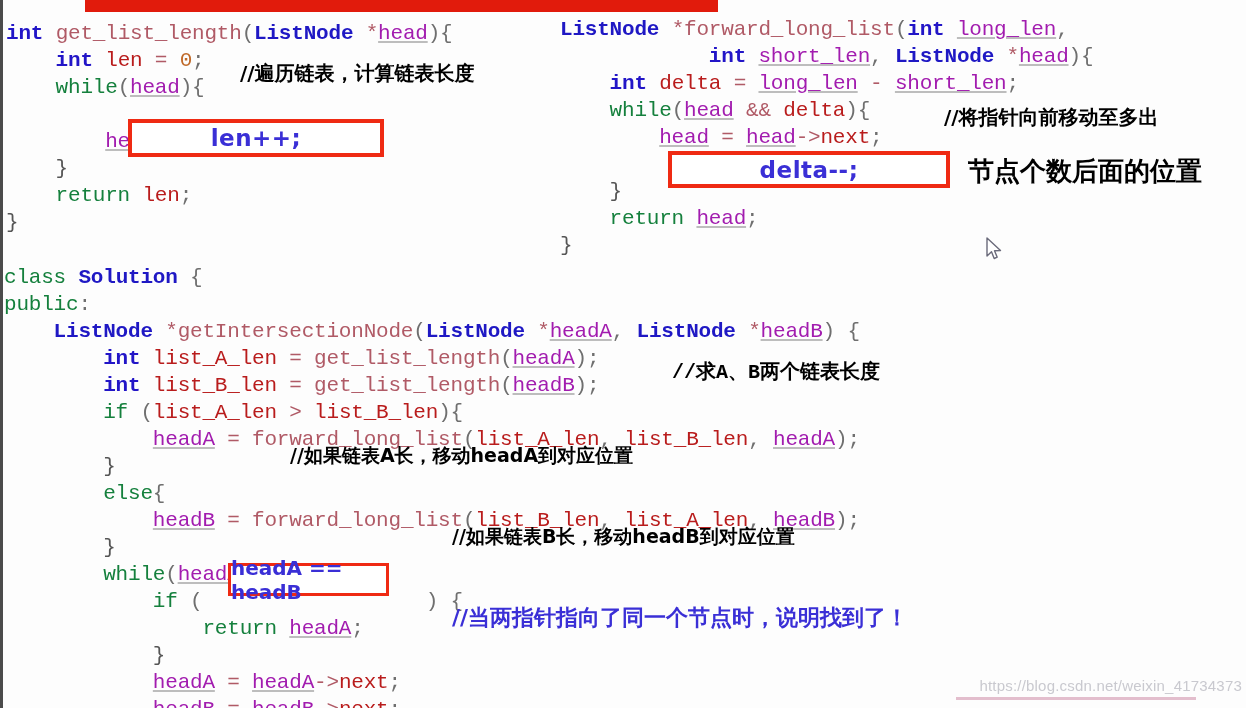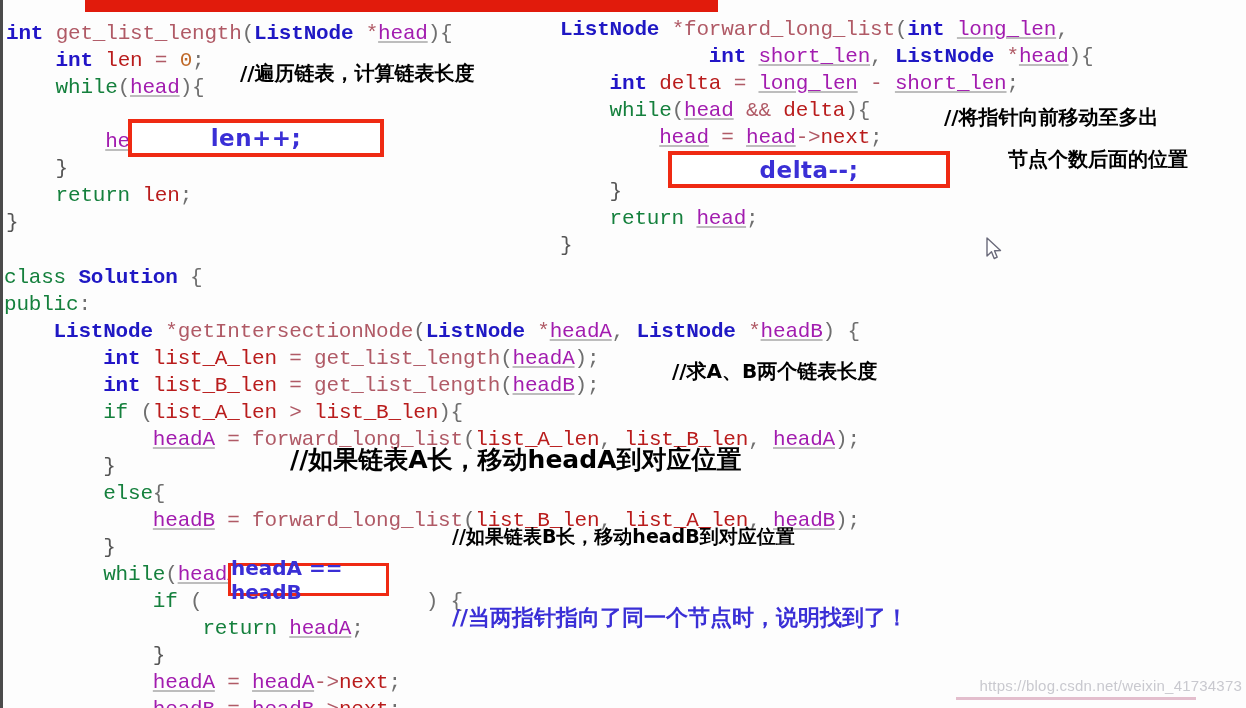--- a/index.html
+++ b/index.html
@@ -81,23 +81,23 @@
     position: absolute;
     font-family: "DejaVu Sans", "Liberation Sans", sans-serif;
     font-weight: bold;
     white-space: pre;
   }
   .anno-red  { color: #000000; }
   .anno-blue { color: #3a2fd6; }
 
   #anno-traverse   { left: 240px; top: 60px;  font-size: 20px; }
   #anno-forward-1  { left: 944px; top: 104px; font-size: 20px; }
-  #anno-forward-2  { left: 968px; top: 146px; font-size: 20px; margin-left: 40px; }
-  #anno-getlen     { left: 672px; top: 358px; font-size: 20px; }
-  #anno-ifA        { left: 290px; top: 443px; font-size: 25px; }
+  #anno-forward-2  { left: 968px; top: 154px; font-size: 26px; }
+  #anno-getlen     { left: 672px; top: 358px; font-size: 20px; font-family: Liberation Mono, monospace; }
+  #anno-ifA        { left: 290px; top: 443px; font-size: 19px; }
   #anno-ifB        { left: 452px; top: 524px; font-size: 19px; }
   #anno-found      { left: 452px; top: 603px; font-size: 22px; }
 
   
   #mouse-cursor {
     position: absolute;
     left: 985px; top: 237px;
     width: 18px; height: 26px;
   }
 

